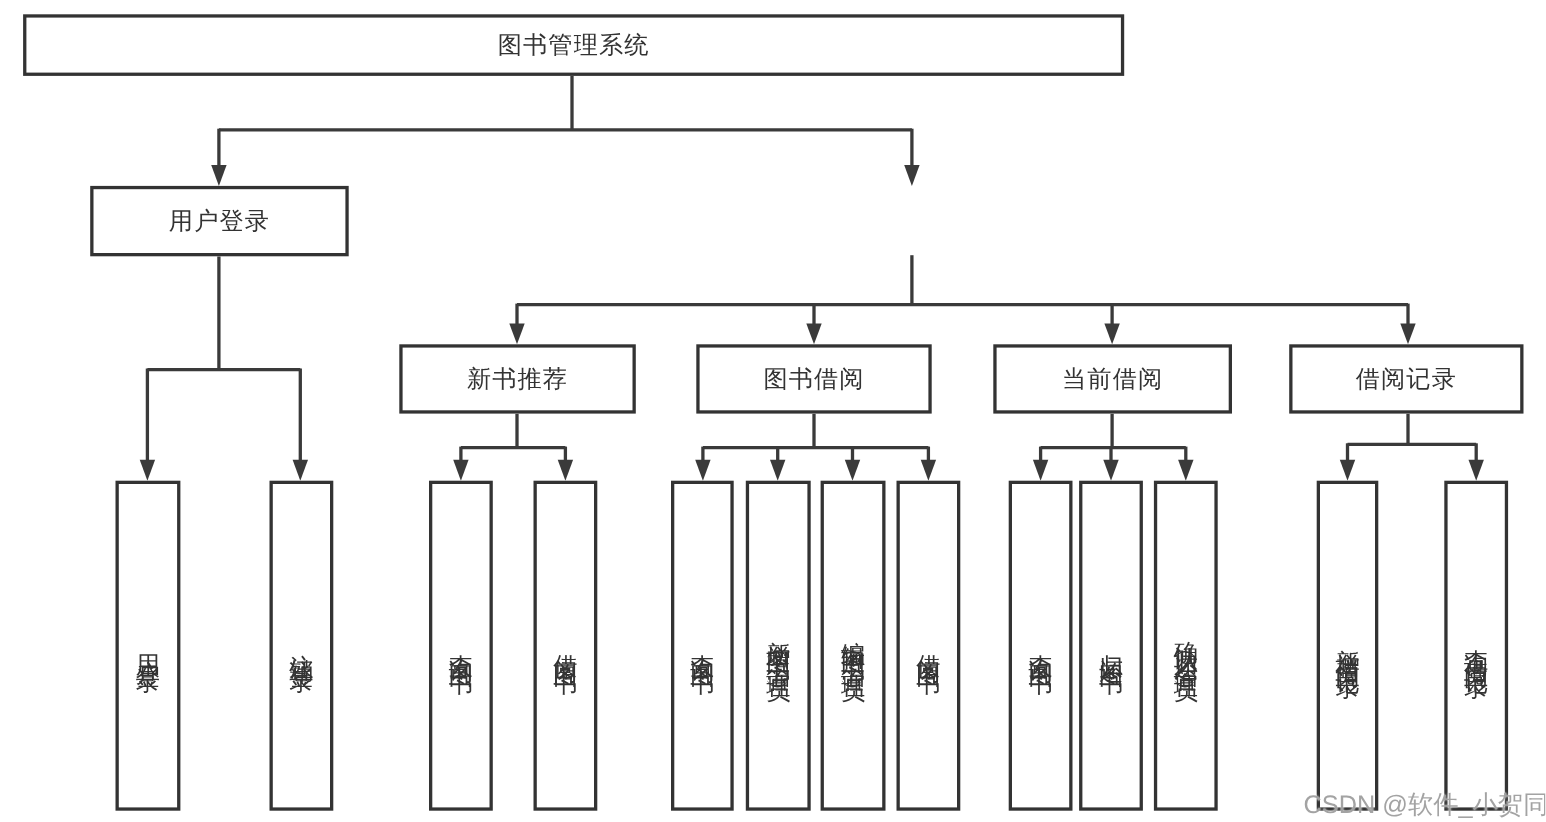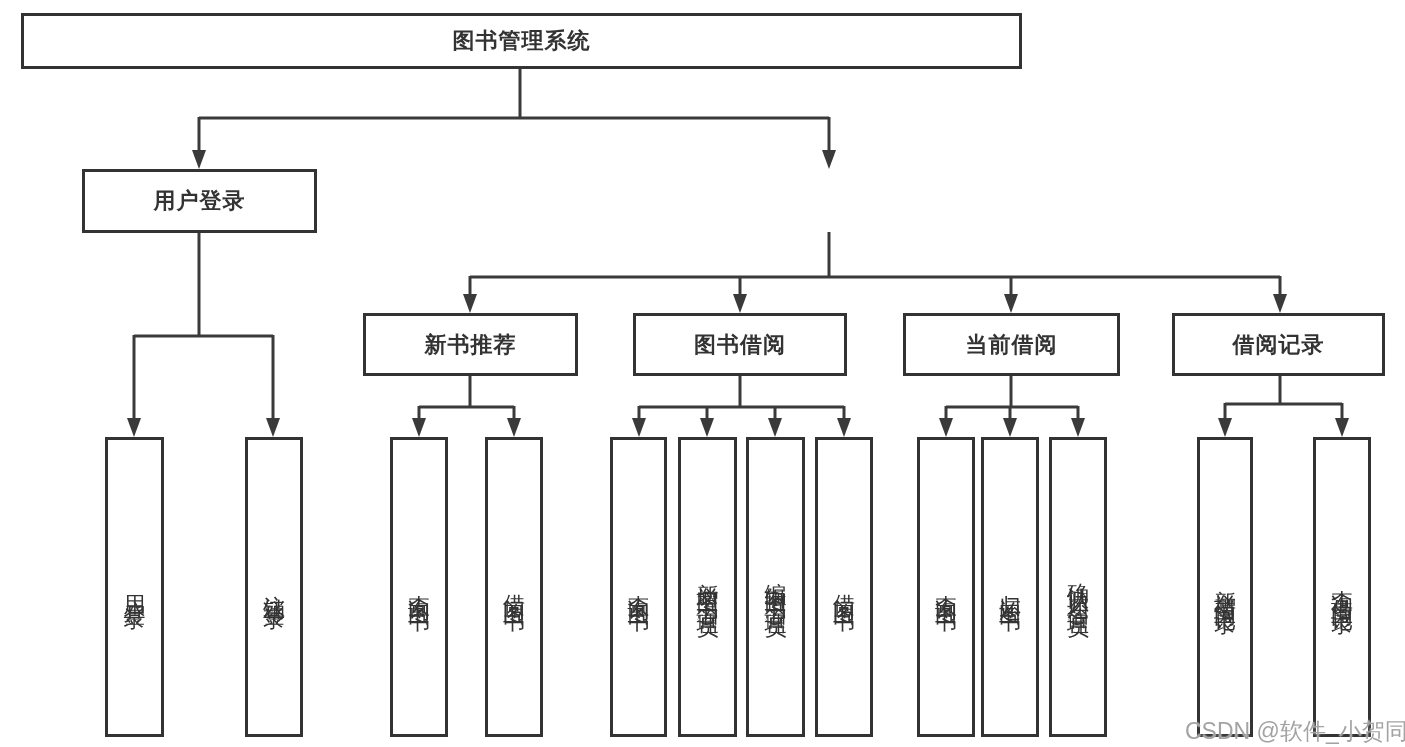--- a/index.html
+++ b/index.html
@@ -14,21 +14,20 @@
   .box{
     position:absolute;
     box-sizing:border-box;
     background:#ffffff;
     border:3px solid #333333;
     display:flex;align-items:center;justify-content:center;
     color:#333333;
     font-size:22px;
     letter-spacing:1px;
     z-index:2;
-    font-weight:bold;
   }
   .vbox{
     position:absolute;
     box-sizing:border-box;
     background:#ffffff;
     border:3px solid #333333;
     display:flex;align-items:center;justify-content:center;
     color:#333333;
     font-size:22px;
     z-index:2;

